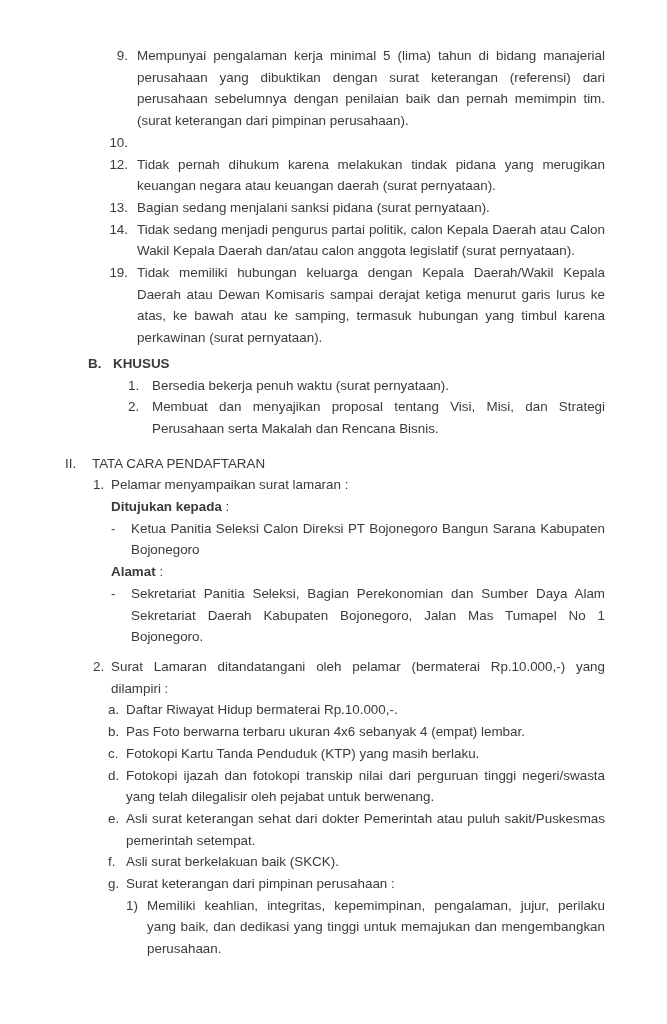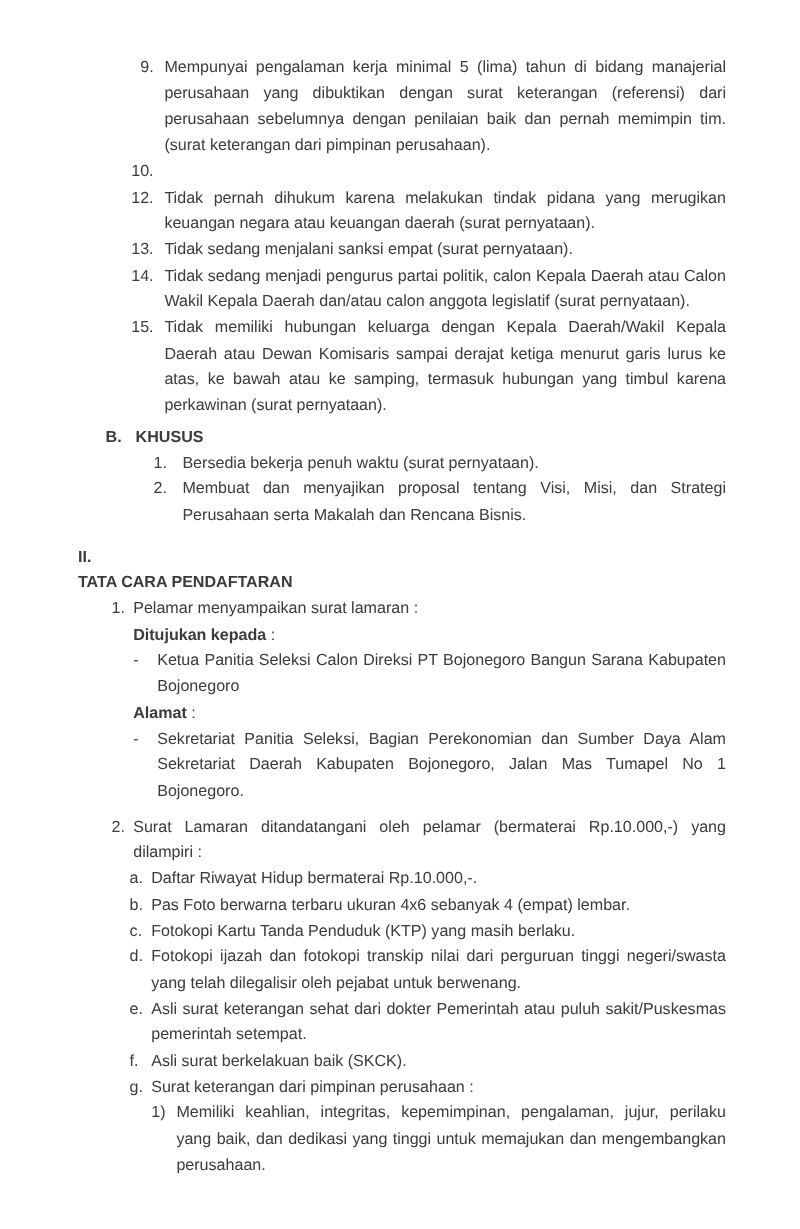--- a/index.html
+++ b/index.html
@@ -30,21 +30,21 @@
   
   .secB-head { display: flex; font-weight: bold; margin-top: 4px; }
   .secB-head .marker { flex: none; width: 25px; margin-left: 23px; }
 
   
   .secB-item { margin-left: 63px; }
   .secB-item .marker { flex: none; width: 15px; }
   .secB-item .body { margin-left: 9px; }
 
   
-  .secII-head { display: flex; font-weight: bold; margin-top: 13px; flex-direction: column; }
+  .secII-head { display: flex; font-weight: normal; margin-top: 13px; }
   .secII-head .marker { flex: none; width: 27px; }
 
   
   .secII-item { margin-left: 28px; }
   .secII-item .marker { flex: none; width: 13px; }
   .secII-item .body { margin-left: 5px; }
   .secII-item2 { margin-top: 8px; }
 
   .sub-label { font-weight: bold; }
 
@@ -73,28 +73,28 @@
     </div>
     <div class="row">
       <span class="marker">10.</span>
     </div>
     <div class="row">
       <span class="marker">12.</span>
       <div class="body">Tidak pernah dihukum karena melakukan tindak pidana yang merugikan keuangan negara atau keuangan daerah (surat pernyataan).</div>
     </div>
     <div class="row">
       <span class="marker">13.</span>
-      <div class="body">Tidak sedang menjalani sanksi empat (surat pernyataan).</div>
+      <div class="body">Bagian sedang menjalani sanksi pidana (surat pernyataan).</div>
     </div>
     <div class="row">
       <span class="marker">14.</span>
       <div class="body">Tidak sedang menjadi pengurus partai politik, calon Kepala Daerah atau Calon Wakil Kepala Daerah dan/atau calon anggota legislatif (surat pernyataan).</div>
     </div>
     <div class="row">
-      <span class="marker">15.</span>
+      <span class="marker">19.</span>
       <div class="body">Tidak memiliki hubungan keluarga dengan Kepala Daerah/Wakil Kepala Daerah atau Dewan Komisaris sampai derajat ketiga menurut garis lurus ke atas, ke bawah atau ke samping, termasuk hubungan yang timbul karena perkawinan (surat pernyataan).</div>
     </div>
   </div>
 
   <div class="secB-head">
     <span class="marker">B.</span>
     <span>KHUSUS</span>
   </div>
   <div>
     <div class="row secB-item">

